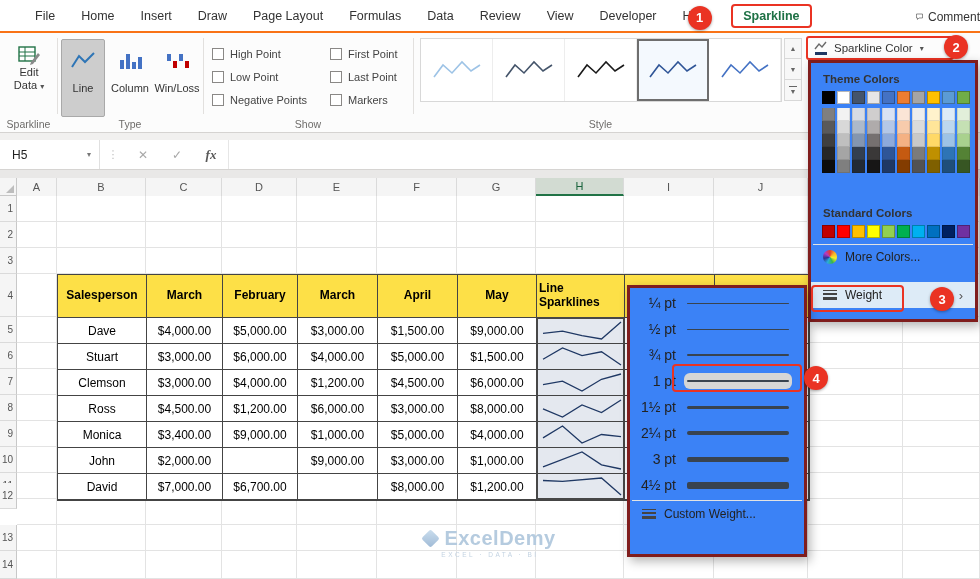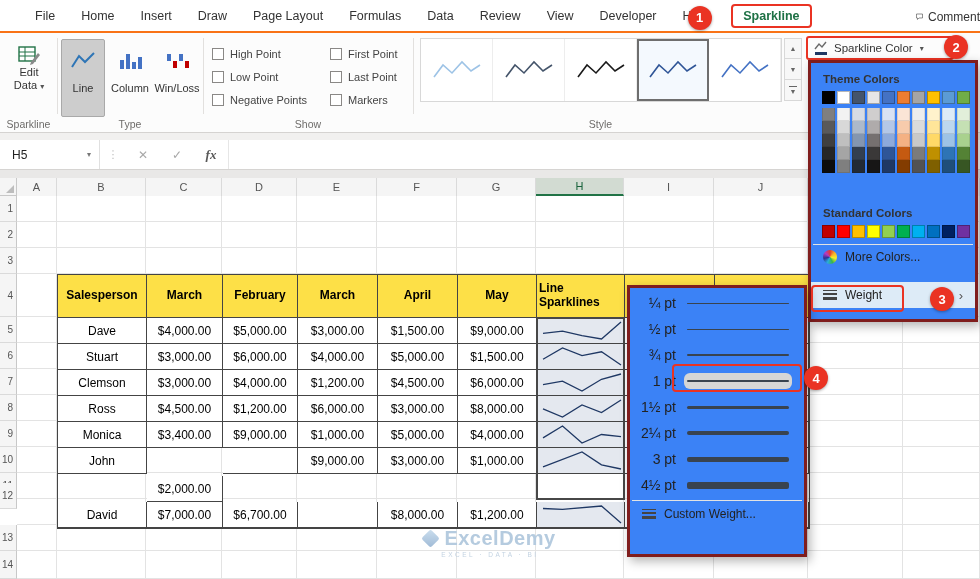--- a/index.html
+++ b/index.html
@@ -403,21 +403,21 @@
           <div class="tc slcell" style="width: 88px; height: 26px;">
             <svg width="86" height="25" viewBox="0 0 86 25">
               <polyline points="5.0,15.9 24.5,4.0 44.0,21.0 63.5,12.5 83.0,14.6" fill="none" stroke="#1F3864" stroke-width="1.3"></polyline>
             </svg>
           </div>
           <div class="tc" style="width: 90px; height: 26px;"></div>
           <div class="tc" style="width: 94px; height: 26px;"></div>
         </div>
         <div class="trow">
           <div class="tc" style="width: 89px; height: 26px;">John</div>
-          <div class="tc" style="width: 76px; height: 26px; margin-top: 28px;">$2,000.00</div>
+          <div class="tc" style="width: 76px; height: 26px;">$2,000.00</div>
           <div class="tc" style="width: 75px; height: 26px;"></div>
           <div class="tc" style="width: 80px; height: 26px;">$9,000.00</div>
           <div class="tc" style="width: 80px; height: 26px;">$3,000.00</div>
           <div class="tc" style="width: 79px; height: 26px;">$1,000.00</div>
           <div class="tc slcell" style="width: 88px; height: 26px;">
             <svg width="86" height="25" viewBox="0 0 86 25">
               <polyline points="5.0,18.9 44.0,4.0 63.5,16.8 83.0,21.0" fill="none" stroke="#1F3864" stroke-width="1.3"></polyline>
             </svg>
           </div>
           <div class="tc" style="width: 90px; height: 26px;"></div>

